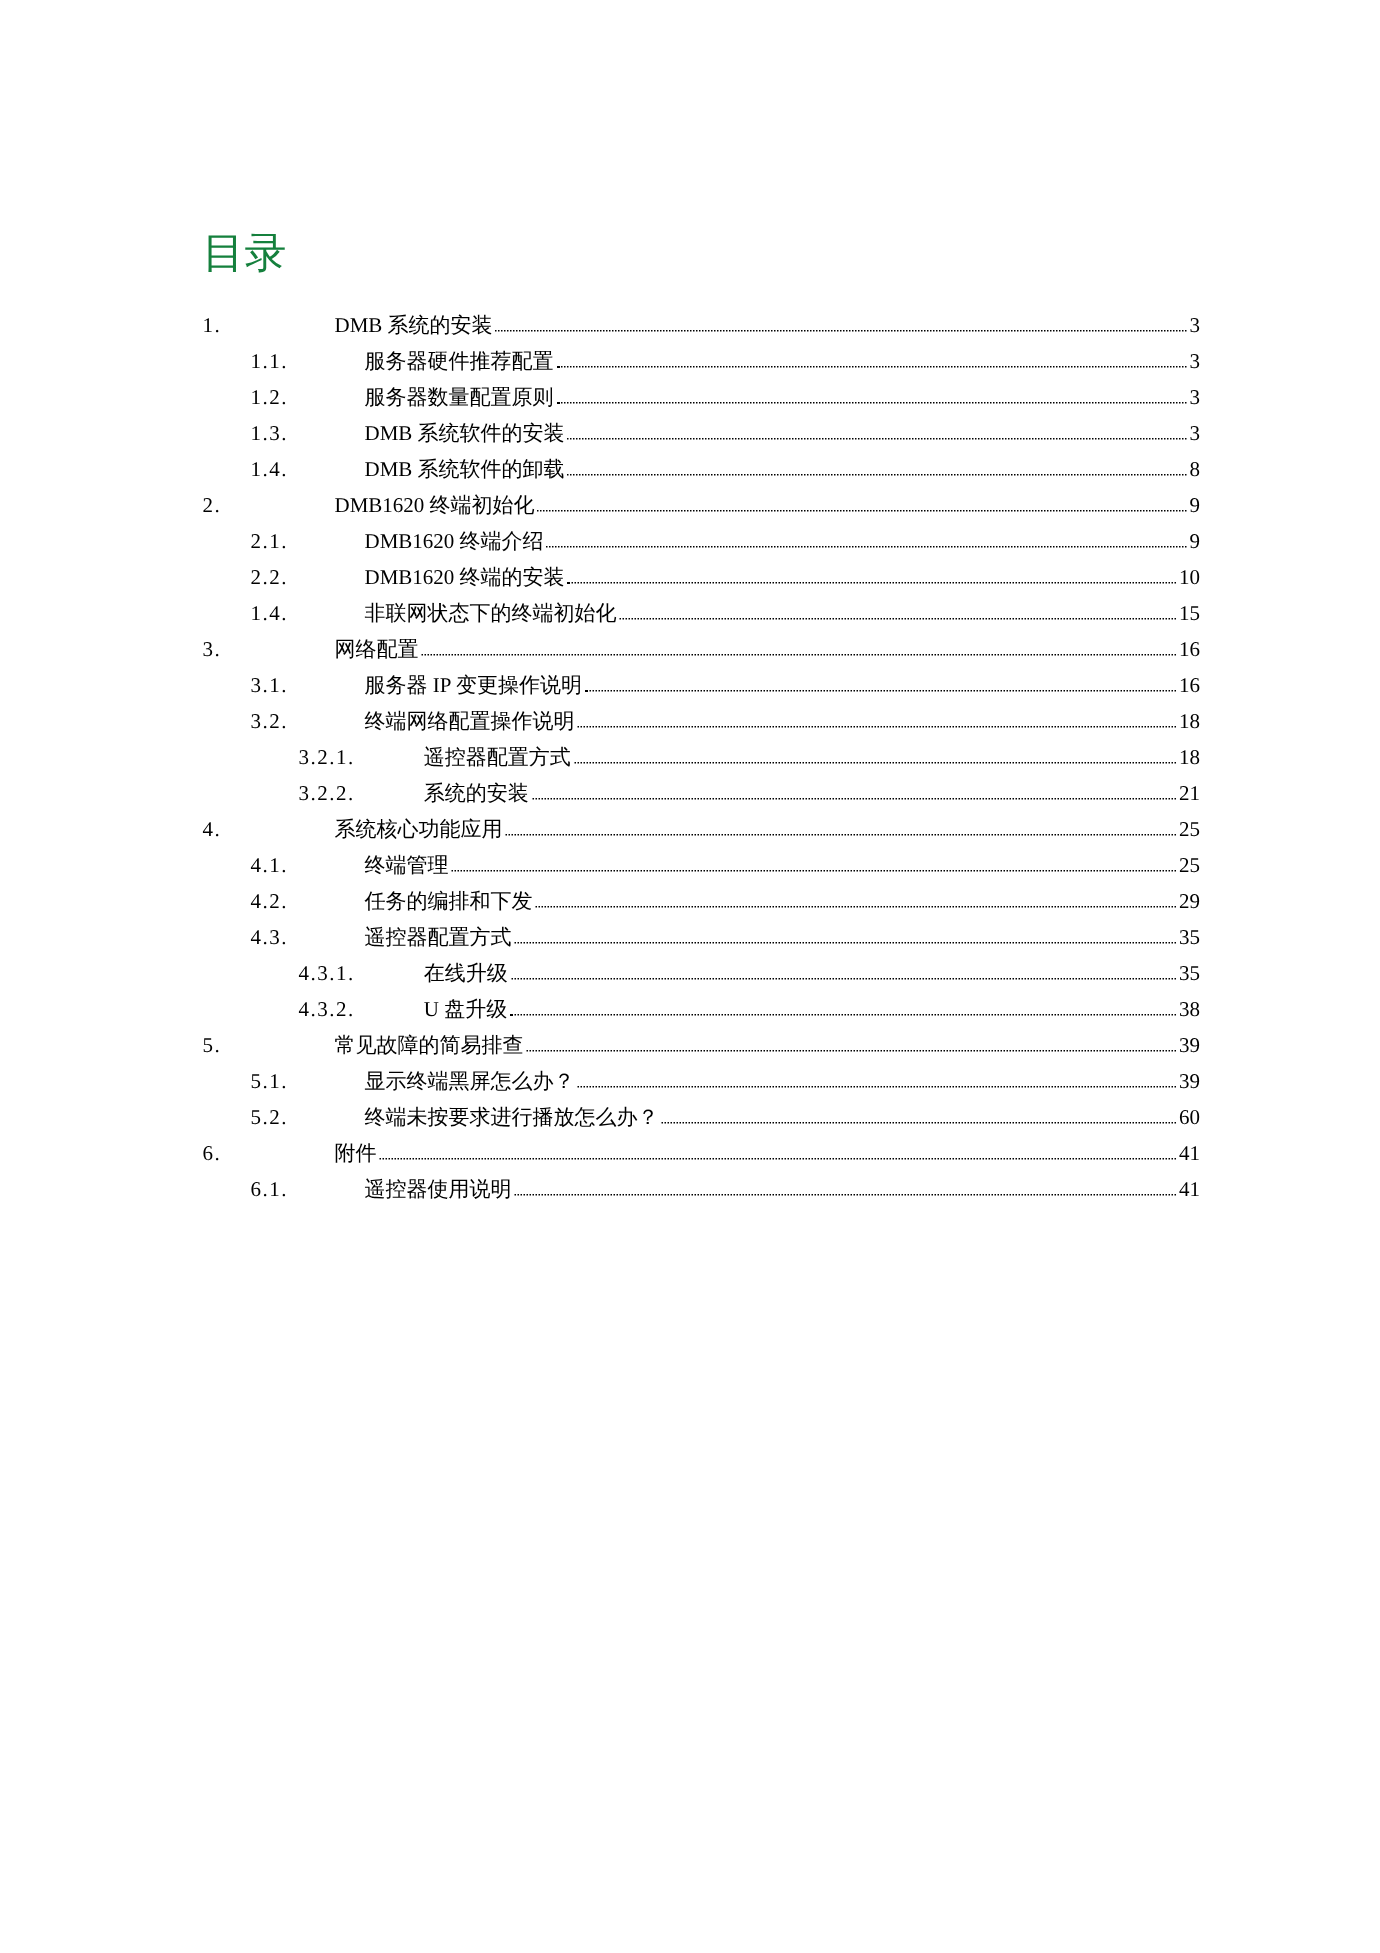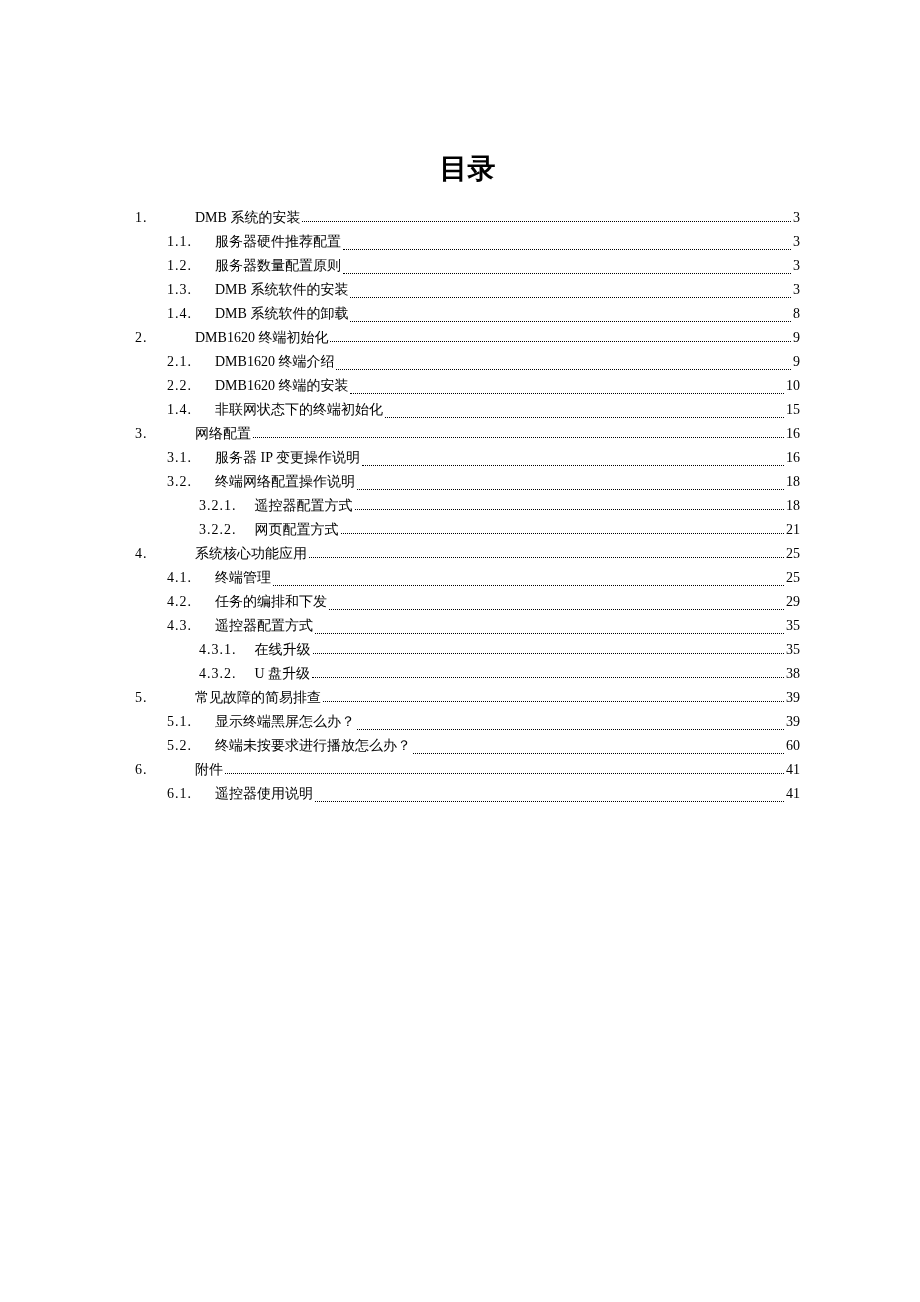--- a/index.html
+++ b/index.html
@@ -9,59 +9,58 @@
     }
     body {
       background: #fff;
       font-family: "SimSun", "宋体", serif;
       width: 920px;
       height: 1302px;
       padding: 150px 120px 0 135px;
     }
     .toc-title {
       font-size: 28px;
-      color: #000000;
-      font-weight: bold;
+      color: #15803d;
+      font-weight: normal;
       margin-bottom: 18px;
       font-family: "SimSun", "宋体", serif;
-      text-align: center;
     }
     .toc-list {
       list-style: none;
     }
     .toc-entry {
       display: flex;
       align-items: baseline;
       font-size: 14px;
       color: #000;
       line-height: 24px;
       white-space: nowrap;
     }
     .toc-entry.level-1 {
       padding-left: 0;
     }
     .toc-entry.level-2 {
       padding-left: 32px;
-      align-items: flex-end;
     }
     .toc-entry.level-3 {
       padding-left: 64px;
       text-align: right;
     }
     .toc-num {
       margin-right: 30px;
       min-width: 30px;
       letter-spacing: 1px;
     }
     .toc-entry.level-2 .toc-num,
     .toc-entry.level-3 .toc-num {
       margin-right: 18px;
     }
     .toc-text {
       white-space: nowrap;
+      margin-left: 28px;
     }
     .toc-dots {
       flex: 1;
       border-bottom: 1.5px dotted #000;
       margin: 0 2px 4px 2px;
       min-width: 10px;
     }
     .toc-page {
       white-space: nowrap;
     }
@@ -144,21 +143,21 @@
       <span class="toc-page">18</span>
     </li>
     <li class="toc-entry level-3">
       <span class="toc-num">3.2.1.</span>
       <span class="toc-text">遥控器配置方式</span>
       <span class="toc-dots"></span>
       <span class="toc-page">18</span>
     </li>
     <li class="toc-entry level-3">
       <span class="toc-num">3.2.2.</span>
-      <span class="toc-text">网页配置方式</span>
+      <span class="toc-text">系统的安装</span>
       <span class="toc-dots"></span>
       <span class="toc-page">21</span>
     </li>
     <li class="toc-entry level-1">
       <span class="toc-num">4.</span>
       <span class="toc-text">系统核心功能应用 </span>
       <span class="toc-dots"></span>
       <span class="toc-page">25</span>
     </li>
     <li class="toc-entry level-2">

